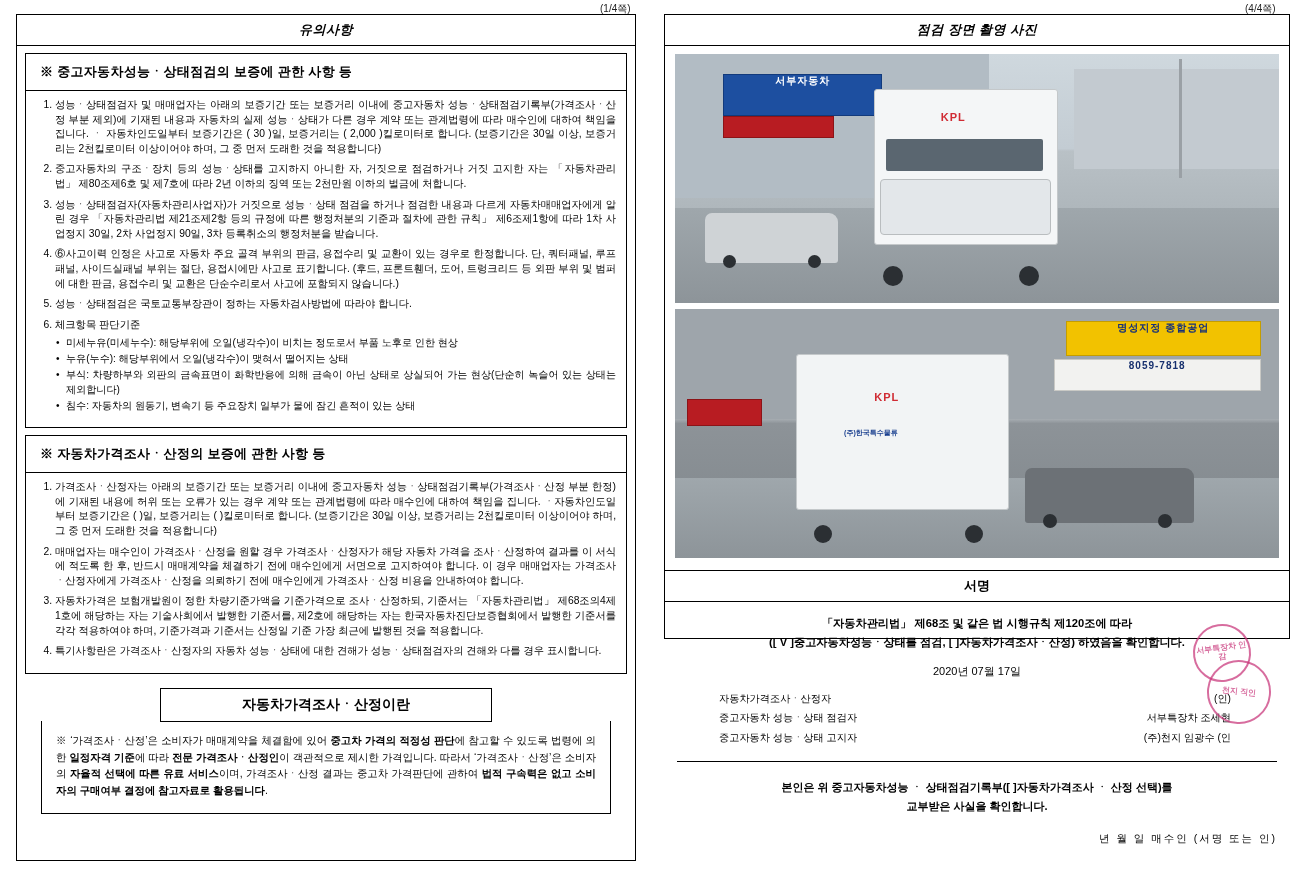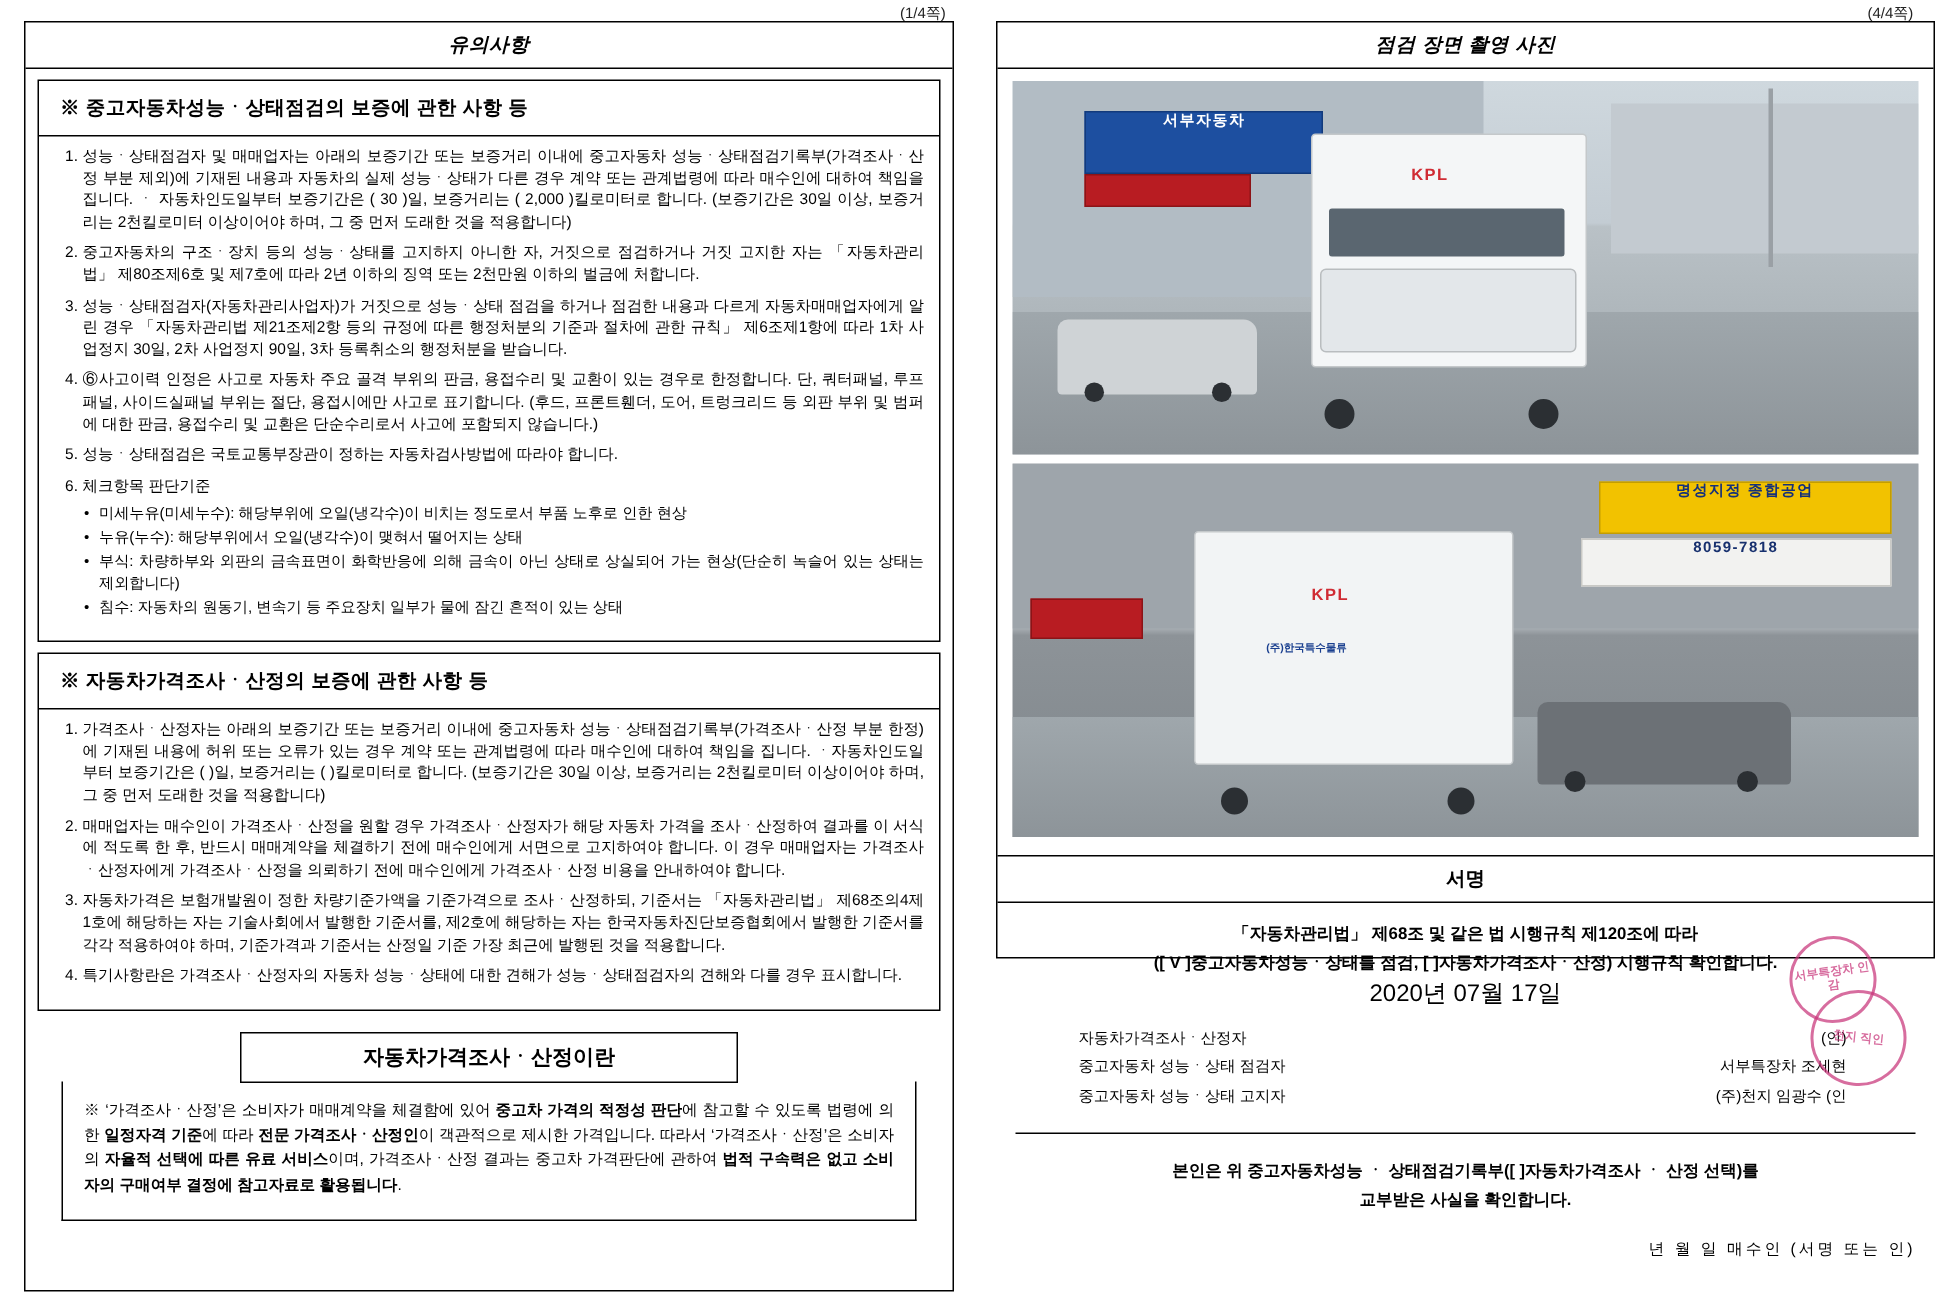--- a/index.html
+++ b/index.html
@@ -239,21 +239,22 @@
     position: relative;
   }
   .sign-decl {
     text-align: center;
     font-size: 11.2px;
     font-weight: bold;
     line-height: 1.7;
   }
   .sign-date {
     text-align: center;
-    font-size: 16px;
+    font-size: 11px;
+    margin-top: 12px;
     margin-bottom: 10px;
   }
   .sign-rows {
     font-size: 10.2px;
     line-height: 1.9;
     padding: 0 16px;
   }
   .sign-row {
     display: flex;
     justify-content: space-between;
@@ -390,21 +391,21 @@
       </div>
     </div>
 
     <div class="sub-title">서명</div>
 
     <div class="sign-body">
       <div class="stamp" id="stamp-1">서부특장차 인감</div>
       <div class="stamp" id="stamp-2">천지 직인</div>
 
       <div class="sign-decl">「자동차관리법」 제68조 및 같은 법 시행규칙 제120조에 따라</div>
-      <div class="sign-decl">([ V ]중고자동차성능ㆍ상태를 점검, [   ]자동차가격조사ㆍ산정) 시행규칙 확인합니다.</div>
+      <div class="sign-decl">([ V ]중고자동차성능ㆍ상태를 점검, [   ]자동차가격조사ㆍ산정) 하였음을 확인합니다.</div>
       <div class="sign-date">2020년 07월 17일</div>
 
       <div class="sign-rows">
         <div class="sign-row">
           <span class="left">자동차가격조사ㆍ산정자</span>
           <span class="right">(인)</span>
         </div>
         <div class="sign-row">
           <span class="left">중고자동차 성능ㆍ상태 점검자</span>
           <span class="right">서부특장차 조세현</span>

